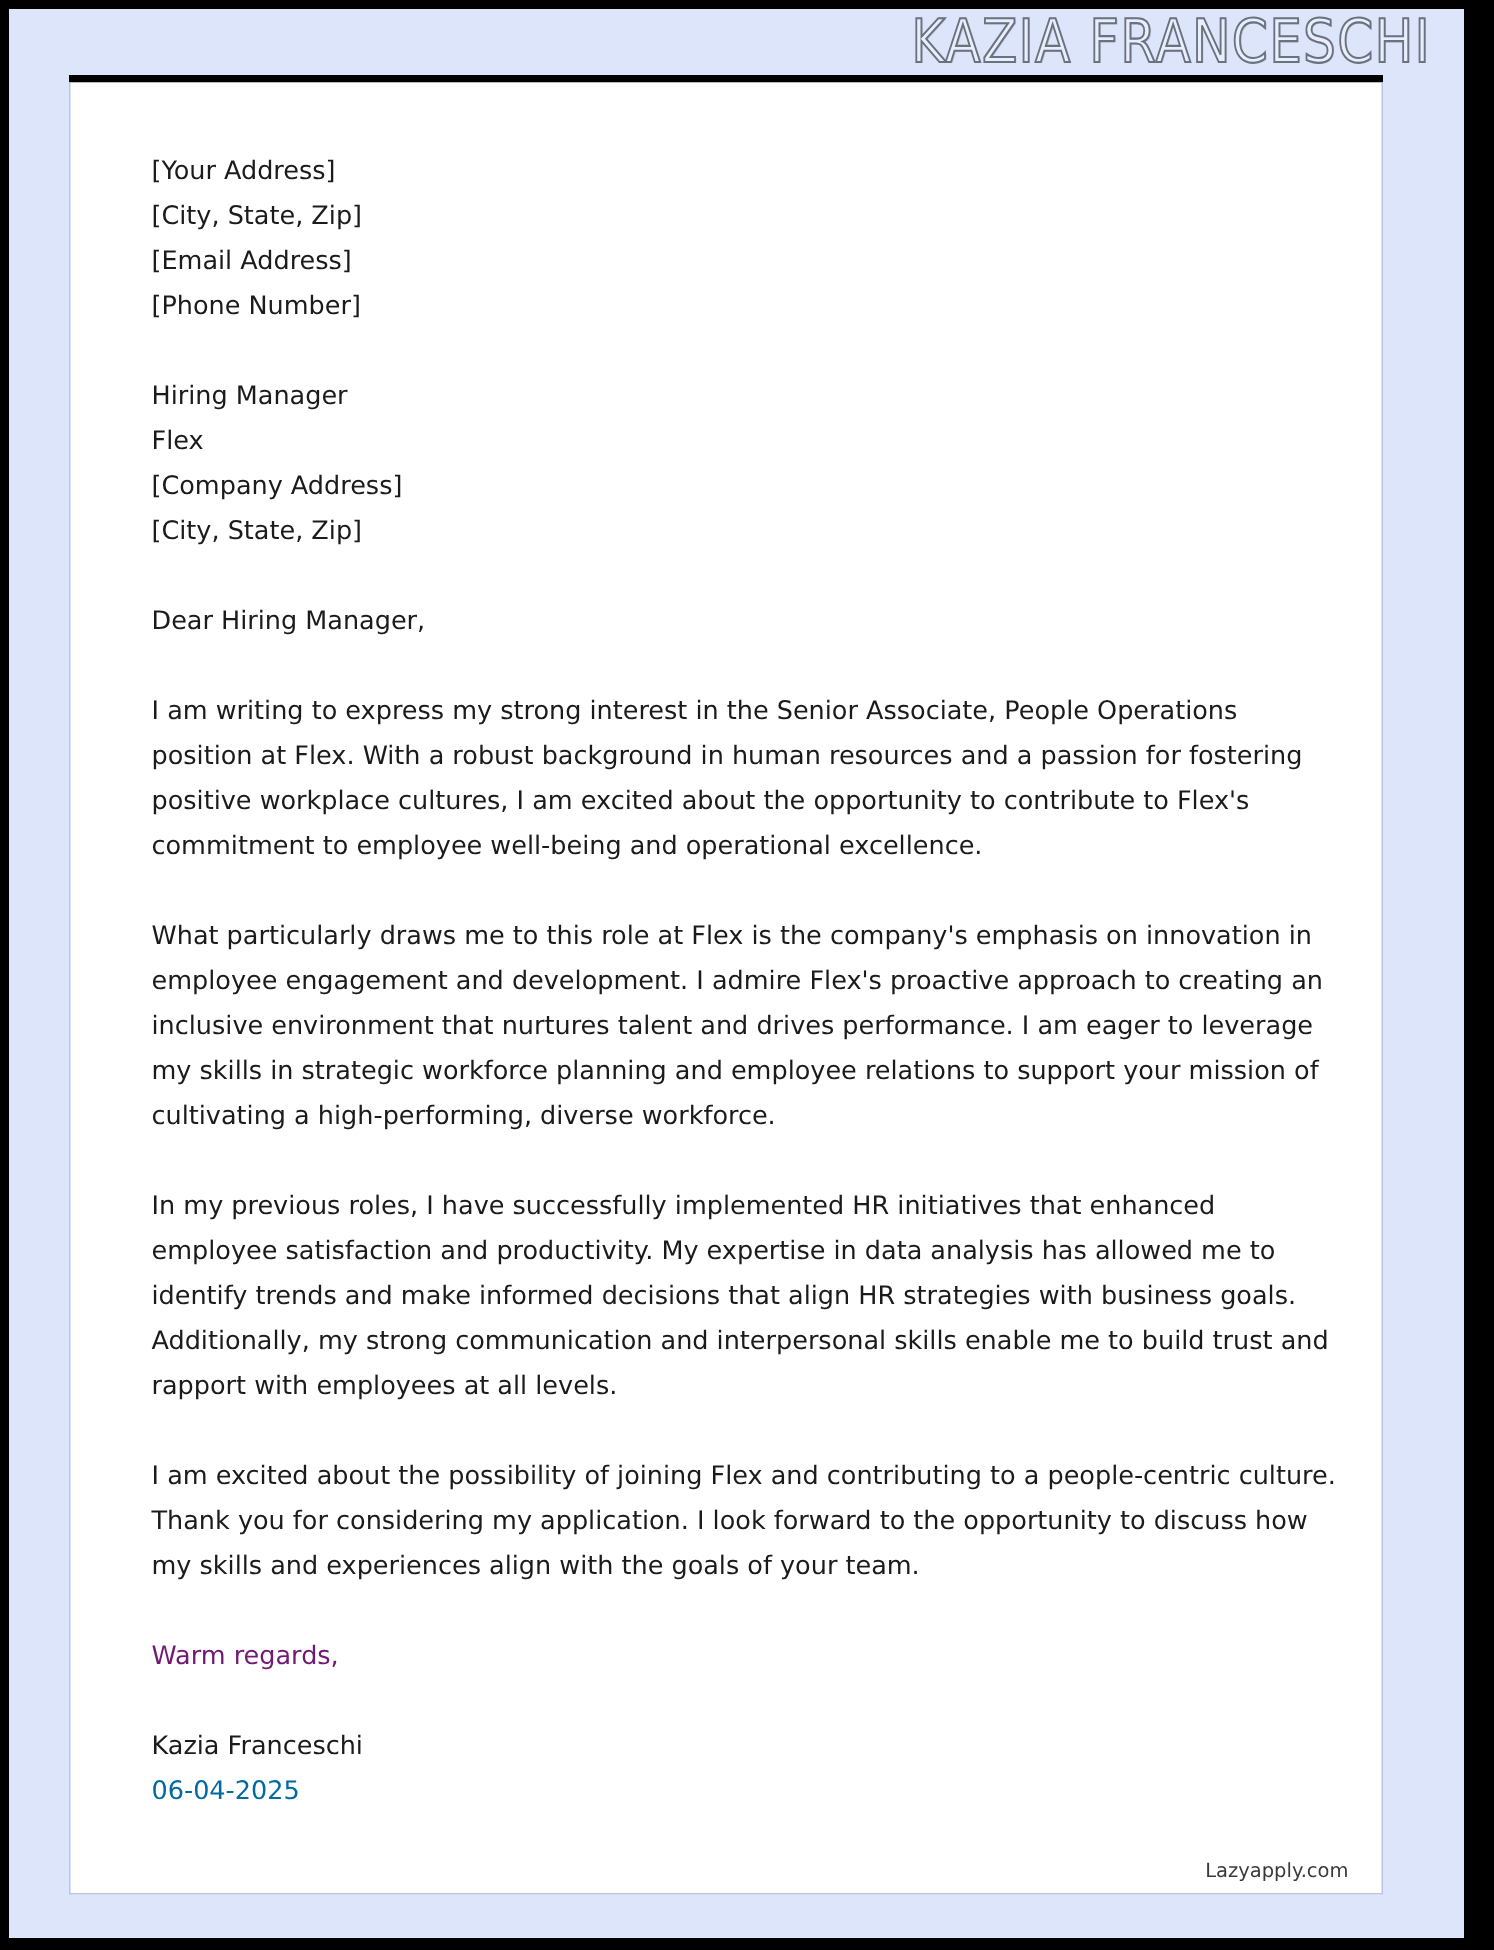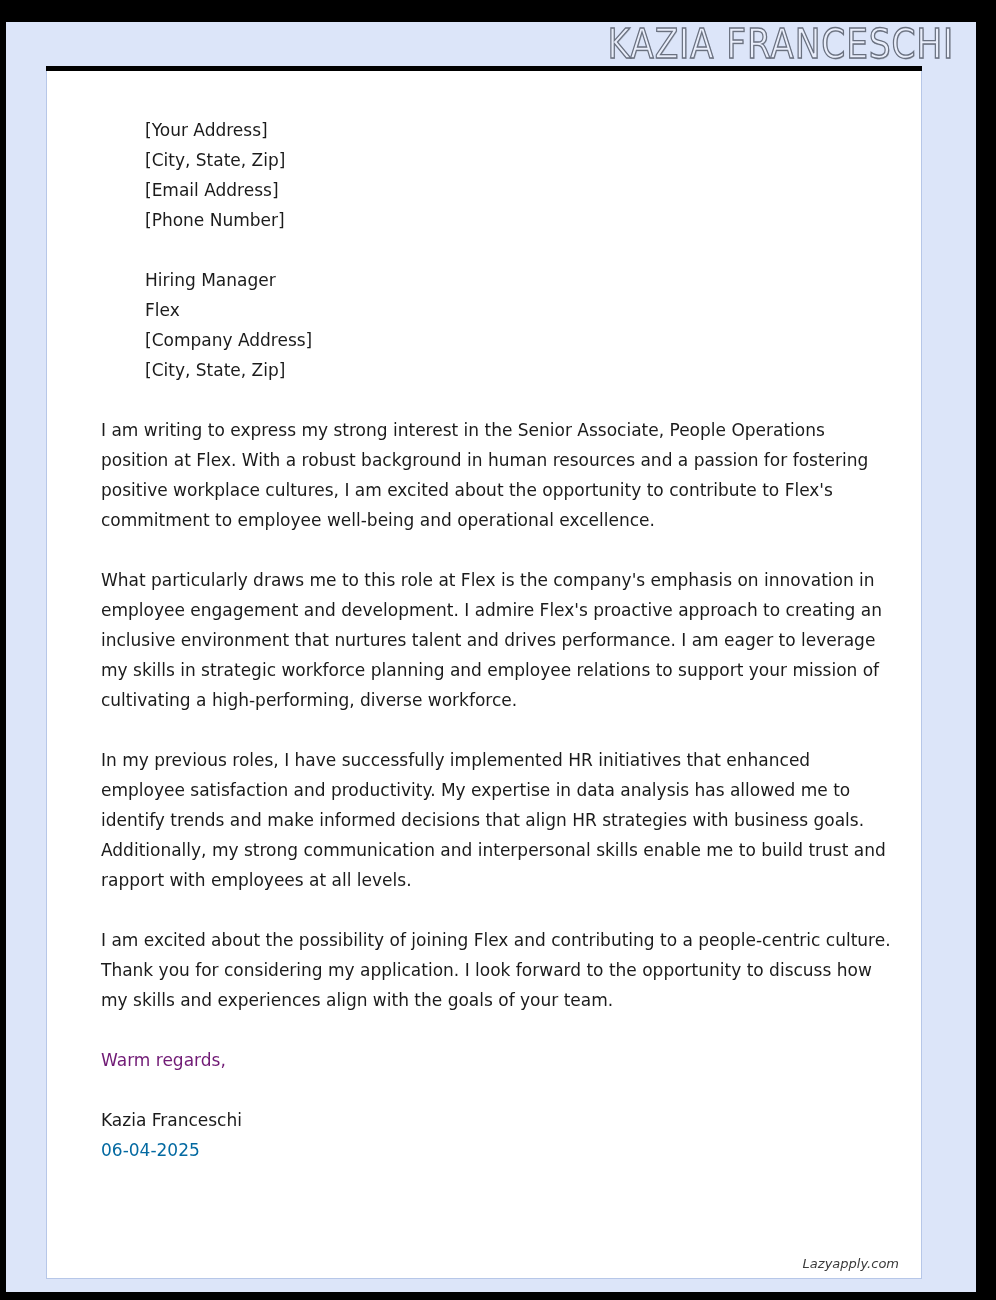--- a/index.html
+++ b/index.html
@@ -15,21 +15,21 @@
   }
 
   
   .frame {
     position: absolute;
     left: 0; top: 0;
     width: 996px;
     height: 1300px;
     background: #000000;
     box-sizing: border-box;
-    padding: 22px 20px 8px 6px;
+    padding: 6px 20px 8px 6px;
   }
 
   
   .backdrop {
     position: relative;
     width: 100%;
     height: 100%;
     background: #dce5f9;
     box-sizing: border-box;
   }
@@ -86,21 +86,21 @@
     padding: 44px 24px 0 54px;
     overflow: hidden;
   }
 
   .block {
     font-size: 17px;
     line-height: 30px;
     color: #1b1b1b;
   }
 
-  .line { white-space: pre-wrap; margin-left: 44px; }
+  .line { white-space: pre-wrap; }
 
   .spacer { height: 30px; }
 
   p.para {
     font-size: 17px;
     line-height: 30px;
     color: #1b1b1b;
     margin: 0 0 30px 0;
     max-width: 795px;
     text-align: left;
@@ -132,21 +132,20 @@
     color: #0369a1;
   }
 
   .watermark {
     position: absolute;
     right: 22px;
     bottom: 6px;
     font-size: 13px;
     line-height: 16px;
     color: #3a3a3a;
-    font-style: italic;
   }
 </style>
 </head>
 <body>
 
 <div class="frame">
   <div class="backdrop">
 
     <div class="letterhead">
       <div class="holder-name">KAZIA FRANCESCHI</div>
@@ -167,20 +166,21 @@
 
       <div class="block">
         <div class="line">Hiring Manager</div>
         <div class="line">Flex</div>
         <div class="line">[Company Address]</div>
         <div class="line">[City, State, Zip]</div>
       </div>
 
       <div class="spacer"></div>
 
+      <div class="salutation">Dear Hiring Manager,</div>
 
       <p class="para">I am writing to express my strong interest in the Senior Associate, People Operations position at Flex. With a robust background in human resources and a passion for fostering positive workplace cultures, I am excited about the opportunity to contribute to Flex's commitment to employee well-being and operational excellence.</p>
       <p class="para">What particularly draws me to this role at Flex is the company's emphasis on innovation in employee engagement and development. I admire Flex's proactive approach to creating an inclusive environment that nurtures talent and drives performance. I am eager to leverage my skills in strategic workforce planning and employee relations to support your mission of cultivating a high-performing, diverse workforce.</p>
       <p class="para">In my previous roles, I have successfully implemented HR initiatives that enhanced employee satisfaction and productivity. My expertise in data analysis has allowed me to identify trends and make informed decisions that align HR strategies with business goals. Additionally, my strong communication and interpersonal skills enable me to build trust and rapport with employees at all levels.</p>
       <p class="para">I am excited about the possibility of joining Flex and contributing to a people-centric culture. Thank you for considering my application. I look forward to the opportunity to discuss how my skills and experiences align with the goals of your team.</p>
 
       <div class="closing">Warm regards,</div>
 
       <div class="signature">Kazia Franceschi</div>
 

